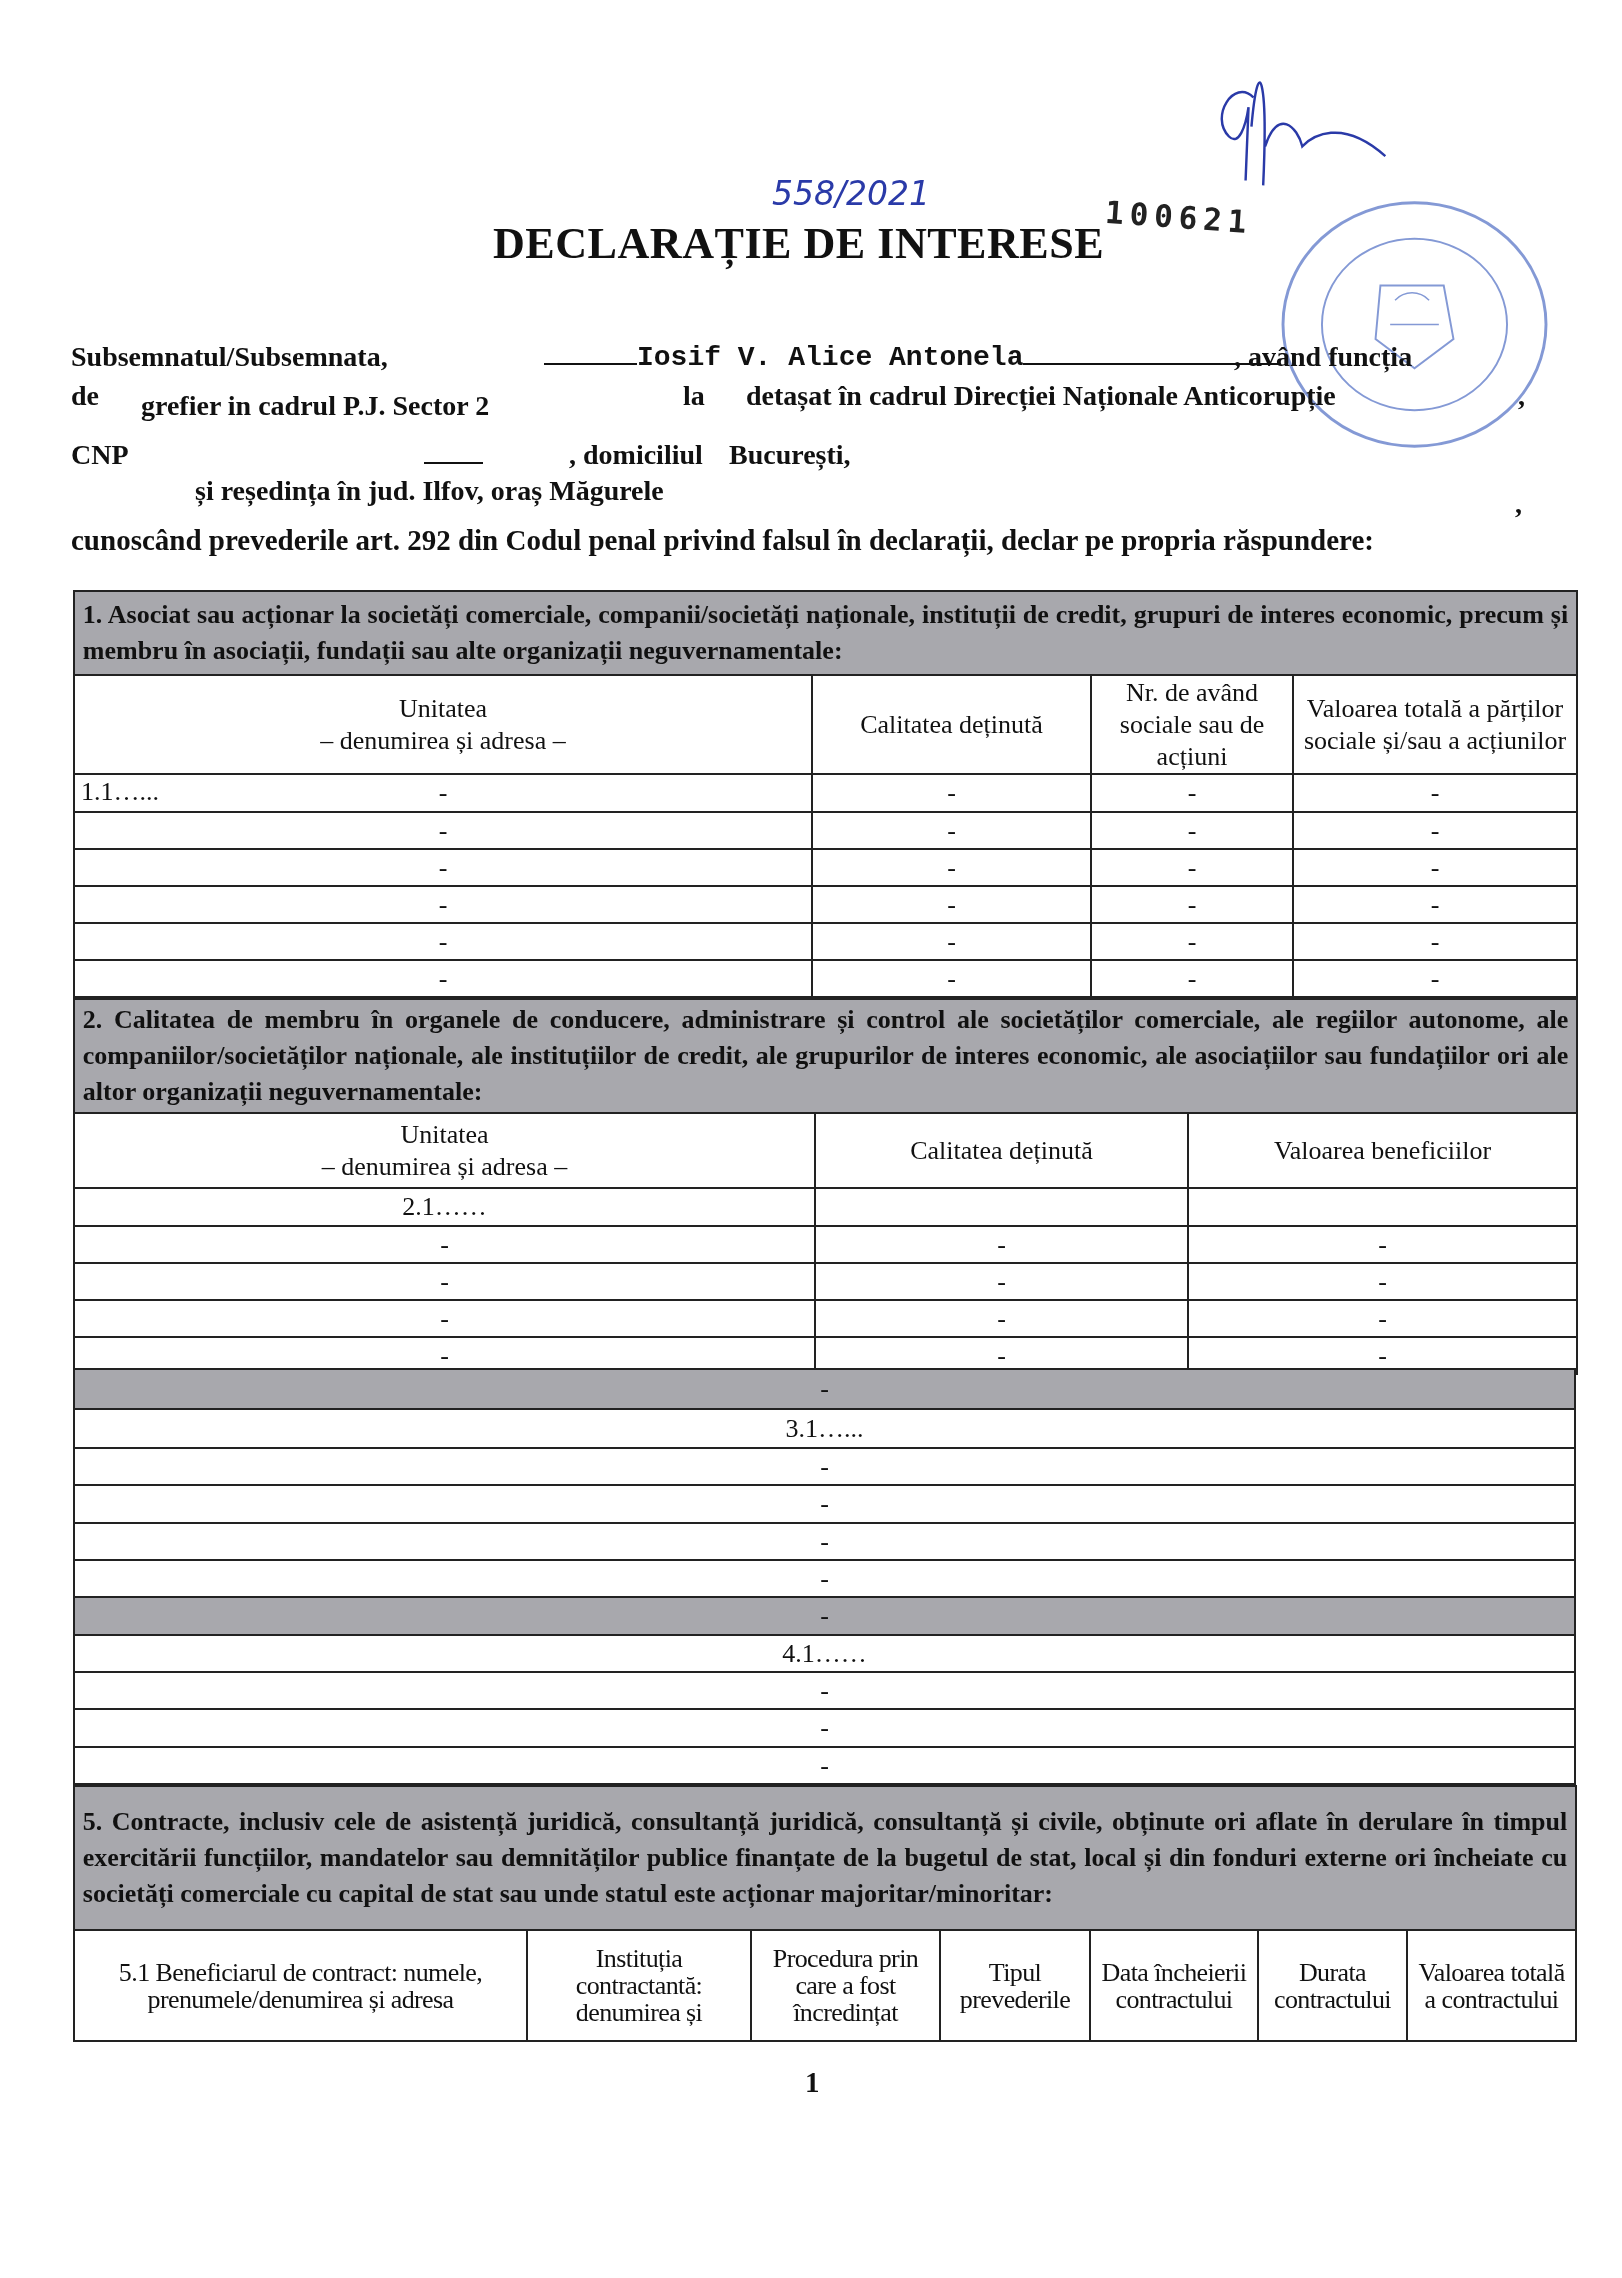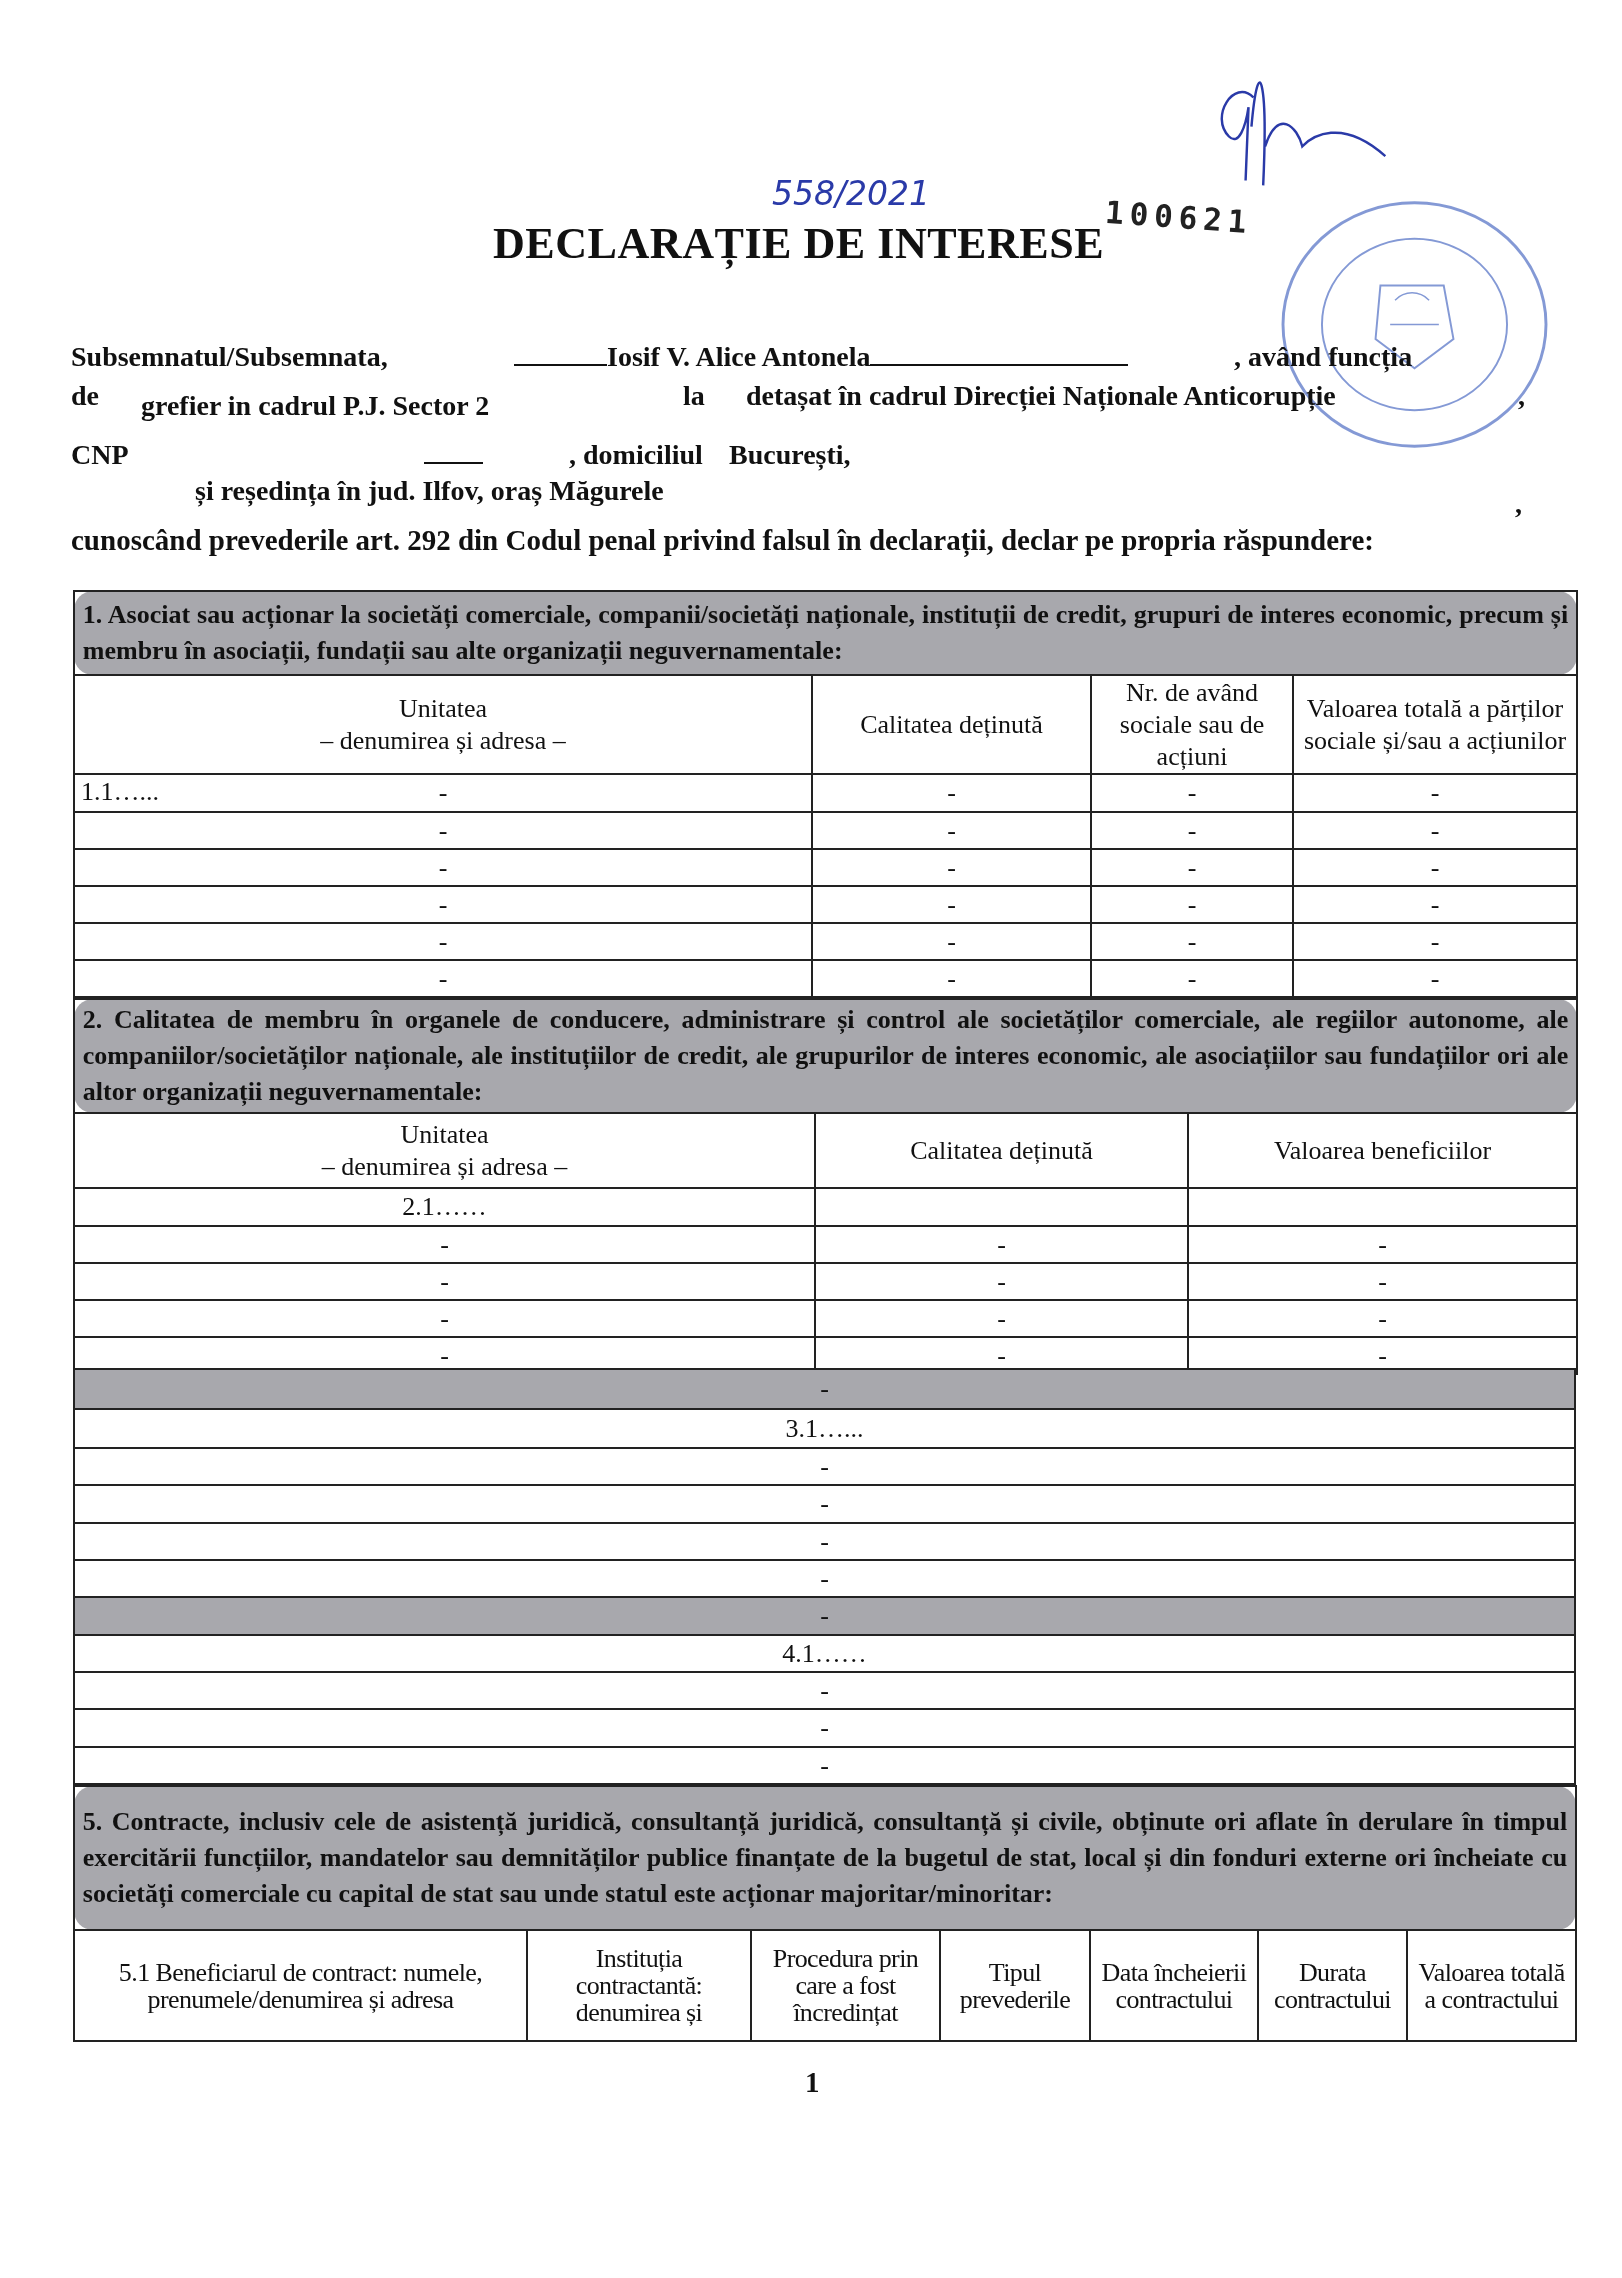--- a/index.html
+++ b/index.html
@@ -9,21 +9,21 @@
   .title { left:493px; top:217px; font-size:45px; font-weight:bold; letter-spacing:0.5px; white-space:nowrap; transform:scaleX(0.98); transform-origin:left; }
   .hand { font-family:"DejaVu Sans",sans-serif; color:#2a3aa8; font-style:italic; }
   .regno { left:772px; top:174px; font-size:33px; }
   .stampno { left:1105px; top:199px; font-size:31px; font-family:"DejaVu Sans Mono",monospace; font-weight:bold; letter-spacing:5.9px; color:#222; transform:rotate(4deg); }
   .sig { left:1185px; top:68px; width:215px; height:137px; }
   .stamp { left:1273px; top:193px; width:283px; height:263px; opacity:0.75; }
   .line { font-size:28px; font-weight:bold; white-space:nowrap; }
   .u { display:inline-block; border-bottom:2.9px solid #111; height:21.5px; vertical-align:baseline; }
   table.sec { position:absolute; left:73px; width:1503px; border-collapse:collapse; table-layout:fixed; }
   table.sec td { border:2px solid #222; padding:0 5.9px; font-size:26px; text-align:center; vertical-align:middle; }
-  .hdr td { background:#a8a8ad; font-weight:bold; text-align:justify !important; text-align-last:left; line-height:36px; padding:2px 7.8px !important; font-size:28px;border-radius:19px; }
+  .hdr td { background:#a8a8ad; font-weight:bold; text-align:justify !important; text-align-last:left; line-height:36px; padding:2px 7.8px !important; font-size:28px; }
   .gray td { background:#a8a8ad; }
   .ch td { line-height:32px; }
   .left { text-align:right; }
   .small td { font-size:22.4px; line-height:27px; letter-spacing:-0.6px; }
   .pageno { left:805px; top:2066px; font-size:29px; font-weight:bold; }
 </style>
 </head>
 <body>
 
 <svg class="abs sig" viewBox="0 0 220 140">
@@ -36,21 +36,21 @@
 <svg class="abs stamp" viewBox="0 0 290 270">
   <ellipse cx="145" cy="135" rx="135" ry="125" fill="none" stroke="#5b78c8" stroke-width="3"></ellipse>
   <ellipse cx="145" cy="135" rx="95" ry="88" fill="none" stroke="#5b78c8" stroke-width="2"></ellipse>
   <path d="M110 95 L175 95 L185 150 L145 180 L105 150 Z" fill="none" stroke="#5b78c8" stroke-width="2"></path>
   <path d="M125 110 C135 100,150 100,160 110 M120 135 L170 135" fill="none" stroke="#5b78c8" stroke-width="1.5"></path>
 </svg>
 
 <div class="abs title">DECLARAȚIE DE INTERESE</div>
 
 <div class="abs line" style="left:71px; top:341px;">Subsemnatul/Subsemnata,</div>
-<div class="abs line" style="left:514px; top:341px;">
+<div class="abs line" style="left:544px; top:341px;font-family:Liberation Mono, monospace;">
   <span class="u" style="width:93px;"></span><span>Iosif V. Alice Antonela</span><span class="u" style="width:258px;"></span>
 </div>
 <div class="abs line" style="left:1234px; top:341px;">, având funcția</div>
 
 <div class="abs line" style="left:71px; top:380px;">de</div>
 <div class="abs line" style="left:141px; top:380px;margin-top:10px;">grefier in cadrul P.J. Sector 2</div>
 <div class="abs line" style="left:683px; top:380px;">la</div>
 <div class="abs line" style="left:746px; top:380px;">detașat în cadrul Direcției Naționale Anticorupție</div>
 <div class="abs line" style="left:1518px; top:380px;">,</div>
 

